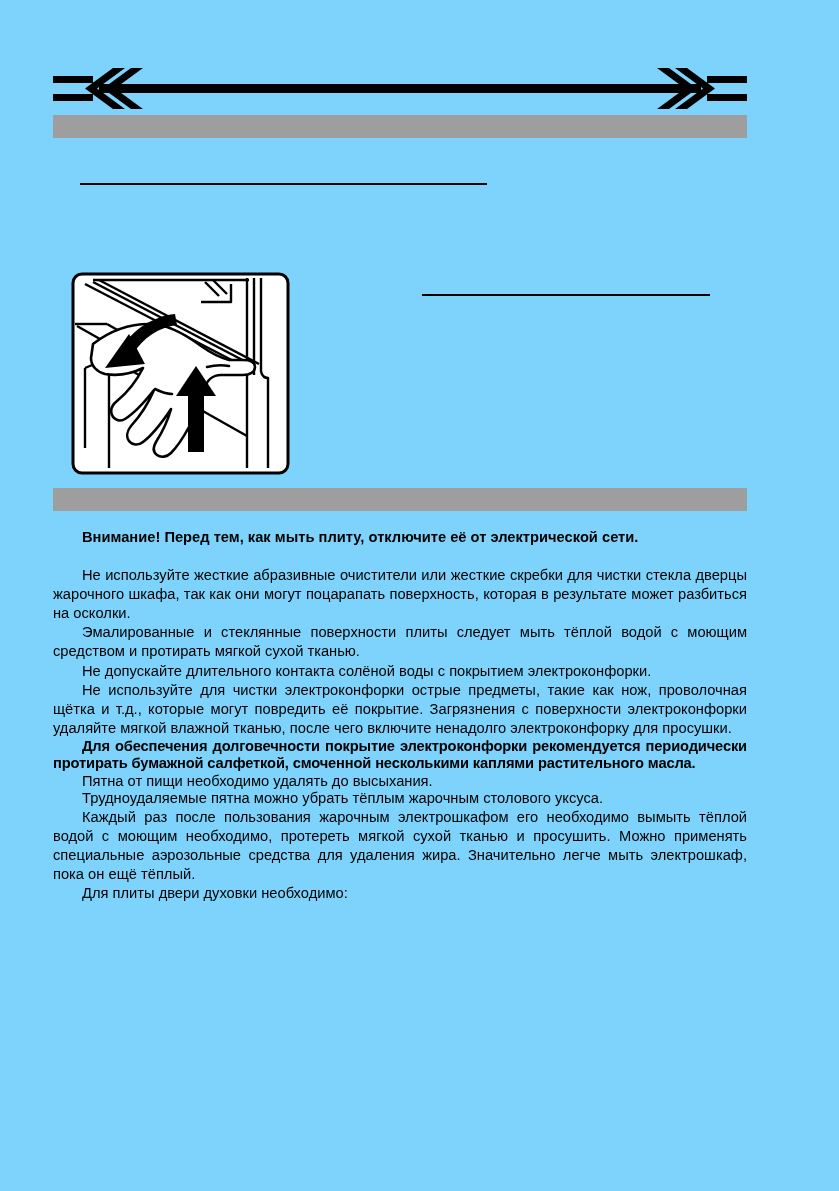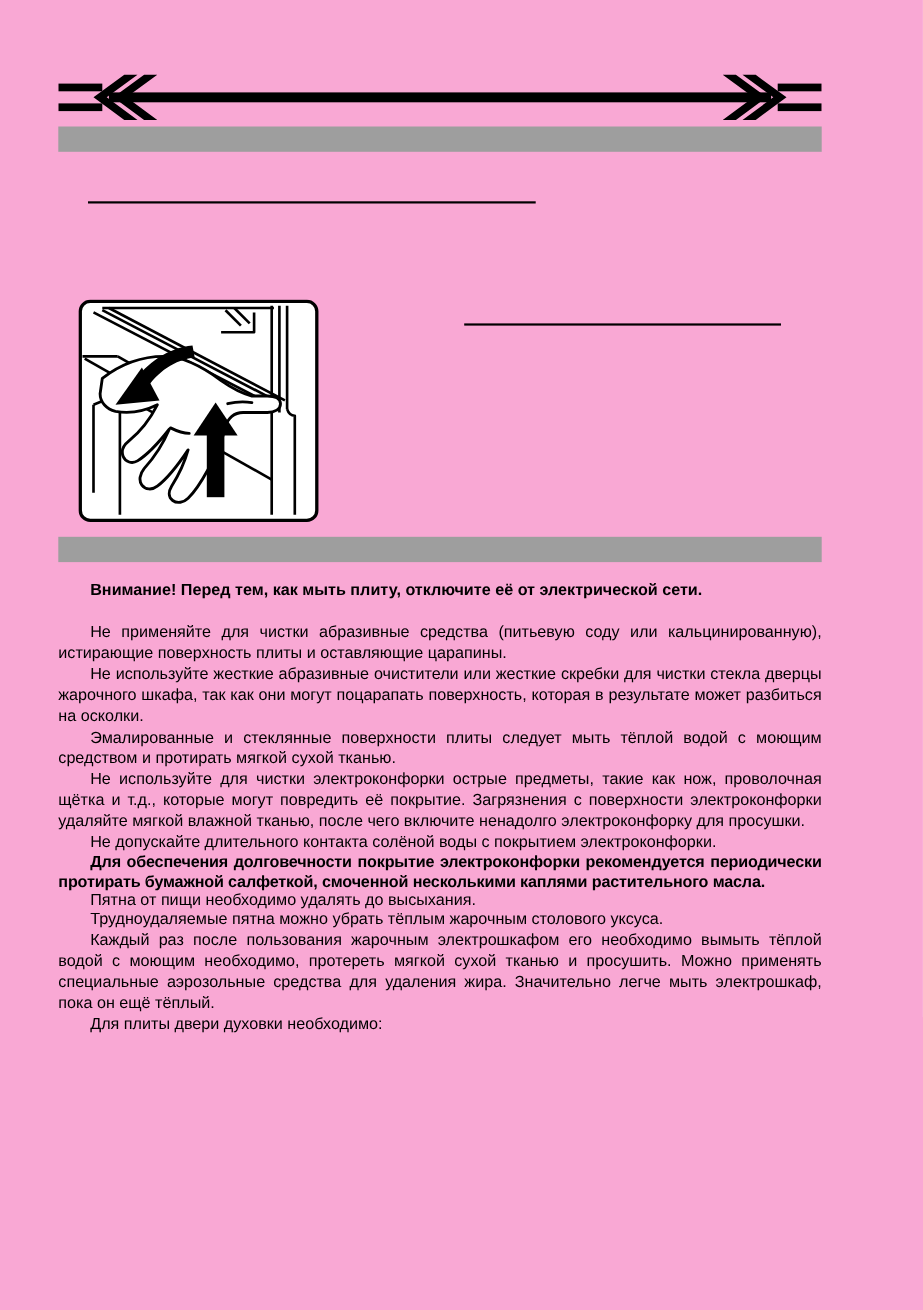--- a/index.html
+++ b/index.html
@@ -14,21 +14,21 @@
     font-family: "Liberation Sans", sans-serif;
     color: #000000;
     overflow: hidden;
   }
 
   .page {
     position: absolute;
     left: 0; top: 0;
     width: 839px;
     height: 1191px;
-    background: #f9a8d4;
+    background: #7dd3fc;
   }
 
   
   .arrow-rule {
     position: absolute;
     left: 53px;
     top: 66px;
     width: 694px;
     height: 52px;
   }
@@ -200,25 +200,24 @@
         <rect x="117" y="118" width="16" height="62"></rect>
         <path d="M 125 94 L 145 124 L 105 124 Z"></path>
       </g>
     </svg>
   </div>
 
   <div class="gray-bar gray-bar-mid"></div>
 
   <div class="body-text">
     <p class="warning">Внимание!  Перед тем, как мыть плиту, отключите её от электрической сети.</p>
-    <p>Не применяйте для чистки абразивные средства (питьевую соду или кальцинированную), истирающие поверхность плиты и оставляющие царапины.</p>
     <p>Не используйте  жесткие абразивные очистители или жесткие скребки для чистки стекла дверцы жарочного шкафа, так как они могут поцарапать поверхность, которая в результате может разбиться на осколки.</p>
     <p>Эмалированные и стеклянные поверхности плиты следует мыть тёплой водой с моющим средством и протирать мягкой сухой тканью.</p>
+    <p>Не допускайте длительного контакта солёной воды с покрытием электроконфорки.</p>
     <p>Не используйте для чистки электроконфорки острые предметы, такие как нож, проволочная щётка и т.д.,   которые могут повредить её покрытие. Загрязнения с поверхности электроконфорки удаляйте мягкой влажной тканью, после чего включите ненадолго электроконфорку для просушки.</p>
-    <p>Не допускайте длительного контакта солёной воды с покрытием электроконфорки.</p>
     <p class="tight-wide">Для обеспечения долговечности покрытие электроконфорки  рекомендуется периодически протирать бумажной салфеткой, смоченной несколькими каплями растительного масла.</p>
     <p class="tight flush">Пятна от пищи необходимо удалять до высыхания.</p>
     <p class="tight flush">Трудноудаляемые пятна можно убрать тёплым жарочным столового уксуса.</p>
     <p>Каждый раз после пользования жарочным электрошкафом его необходимо вымыть тёплой водой с моющим необходимо, протереть мягкой сухой тканью и просушить. Можно применять специальные аэрозольные средства для удаления жира. Значительно легче мыть электрошкаф, пока он ещё тёплый.</p>
     <p class="flush">Для плиты двери духовки необходимо:</p>
   </div>
 
 </div>
 
 </body></html>

